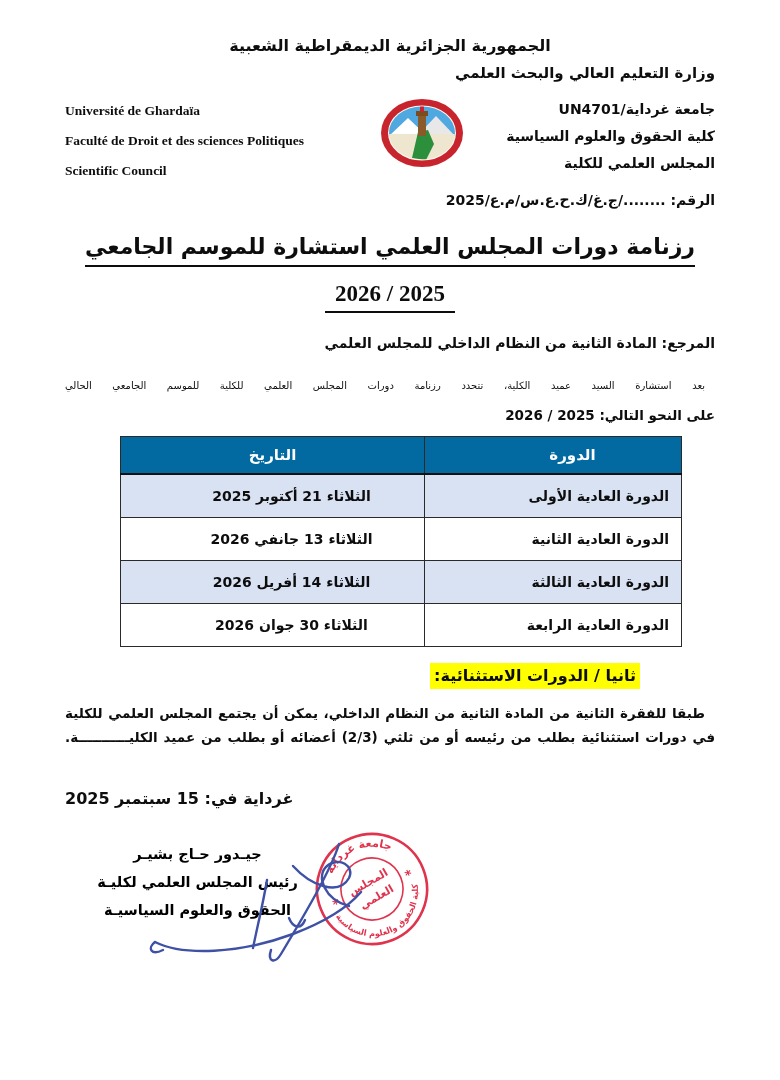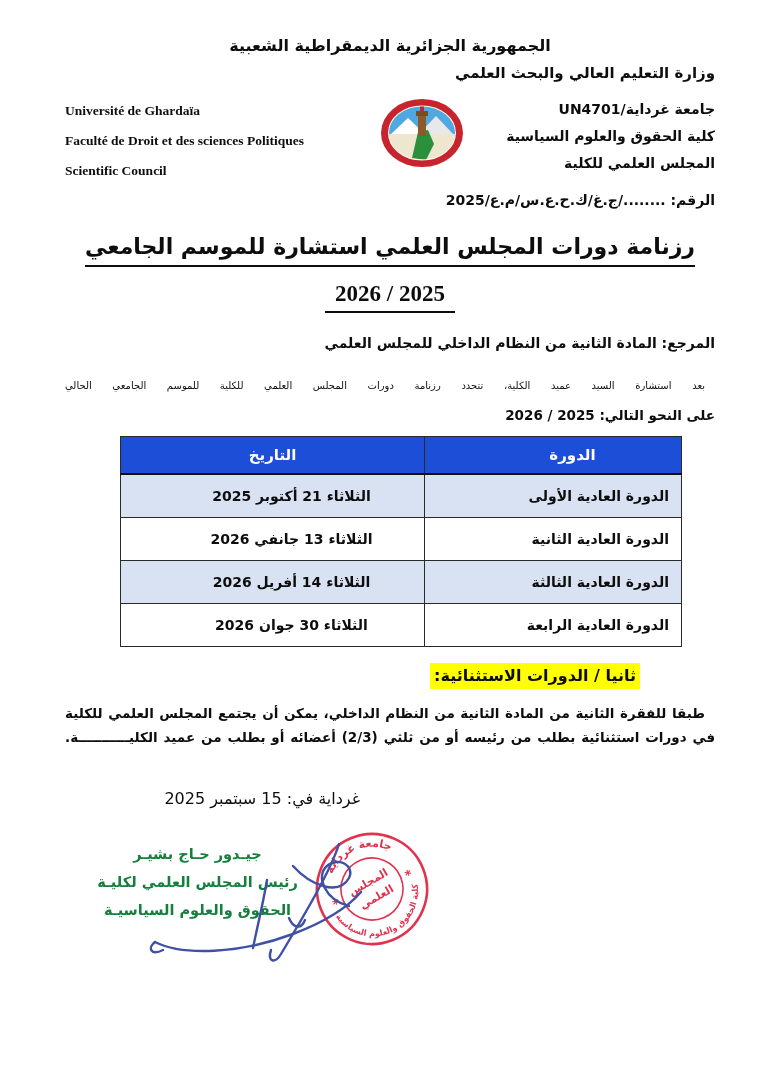--- a/index.html
+++ b/index.html
@@ -79,47 +79,47 @@
   .sec2{margin-top:16px;}
   
   table.sched{
     border-collapse:collapse;
     margin-top:10px;margin-left:55px;
     width:562px;direction:rtl;
     table-layout:fixed;
   }
   table.sched td,table.sched th{border:1.5px solid #2a2a2a;}
   table.sched thead th{
-    background:#1d4ed8;color:#ffffff;
+    background:#0369a1;color:#ffffff;
     font-weight:bold;font-size:15px;height:34px;
     border-bottom:2.5px solid #111;
   }
   th.col-session{width:42%;padding-left:40px;}
   th.col-date{width:58%;}
   table.sched tbody td{height:40px;font-weight:bold;font-size:14px;}
   td.session-cell{text-align:right;padding-right:12px;}
   td.date-cell{text-align:center;padding-left:39px;}
   tr.alt{background:#D9E2F3;}
   
   .sec2-body{
     direction:rtl;font-weight:bold;font-size:13.5px;
     margin-top:12px;line-height:24px;
     text-align:justify;text-align-last:justify;
     text-indent:10px;
   }
   
   .date-line{
-    direction:rtl;text-align:right;margin-top:40px;margin-right:355px;
-    font-weight:normal;font-size:16px;white-space:nowrap;
+    direction:rtl;text-align:left;margin-top:40px;margin-right:355px;
+    font-weight:bold;font-size:16px;white-space:nowrap;
   }
   .sig-area{position:relative;margin-top:14px;height:185px;}
   .sig-text{
     position:absolute;left:30px;top:18px;width:205px;
     direction:rtl;text-align:center;
-    color:#15803d;font-weight:bold;font-size:14.5px;line-height:28px;
+    color:#000000;font-weight:bold;font-size:14.5px;line-height:28px;
     white-space:nowrap;
   }
   .stamp-wrap{
     position:absolute;left:248px;top:8px;width:118px;height:118px;
     transform:rotate(-22deg);
   }
   .ink-wrap{position:absolute;left:78px;top:0px;width:300px;height:160px;}
 </style>
 </head>
 <body>

